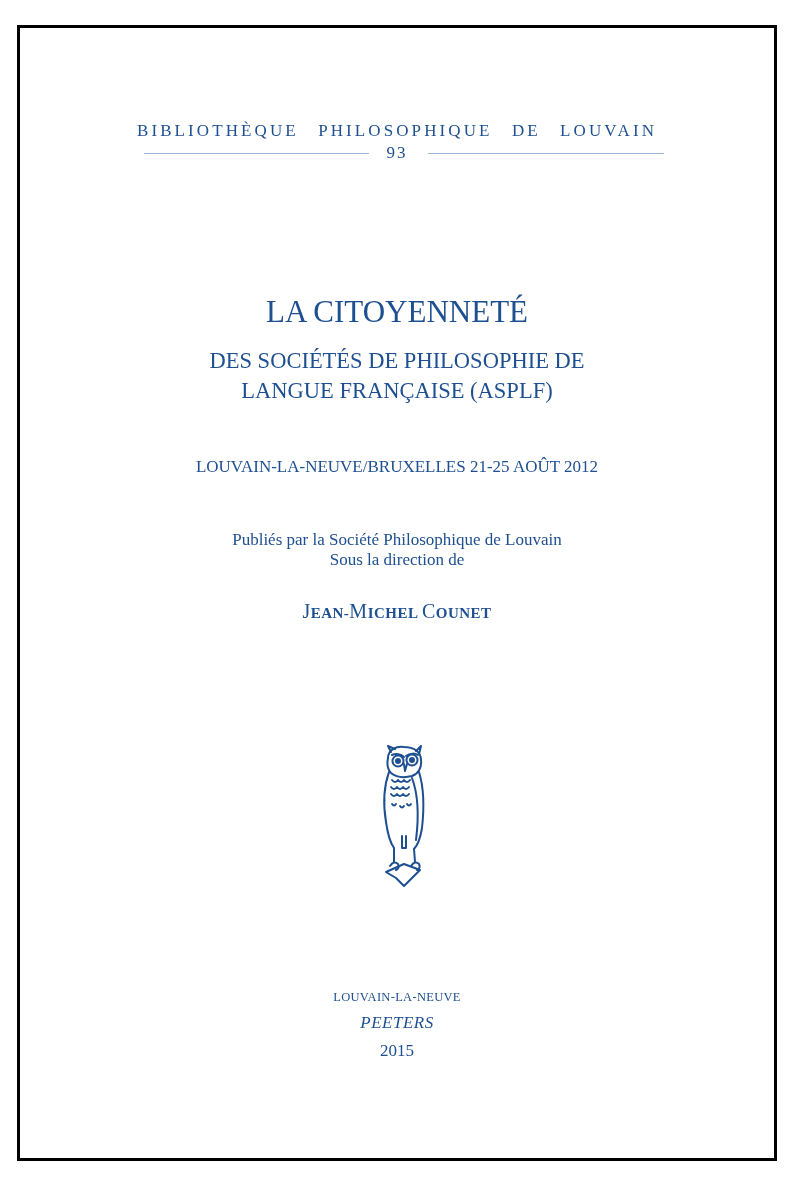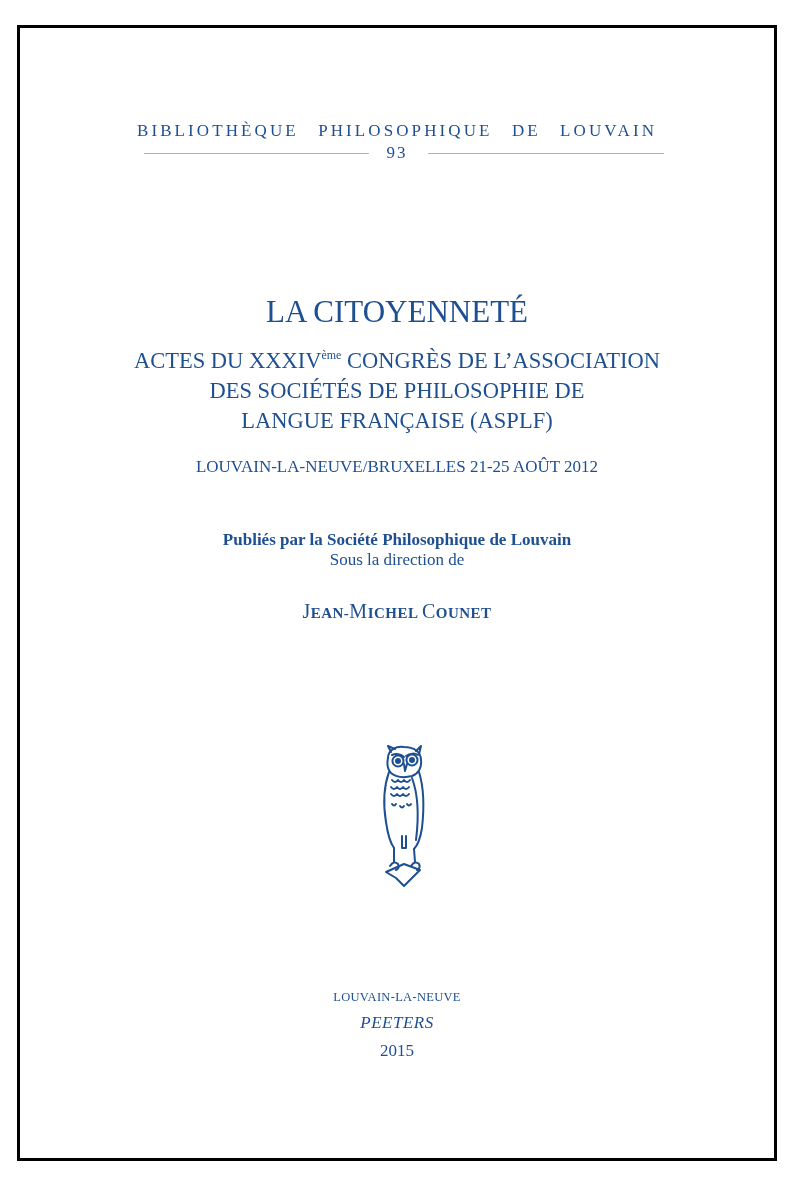--- a/index.html
+++ b/index.html
@@ -13,21 +13,21 @@
     .abs { position: absolute; left: 0; right: 0; text-align: center; white-space: nowrap; }
     .series-title { top: 93px; font-size: 17px; letter-spacing: 3.1px; word-spacing: 12px; }
     .series-rule { position: absolute; top: 125px; height: 1px; background: #9bb6d8; }
     .series-rule.left { left: 124px; width: 225px; }
     .series-rule.right { left: 408px; width: 236px; }
     .series-number { top: 115px; font-size: 17px; letter-spacing: 2px; }
     .main-title { top: 266px; font-size: 31px; }
     .subtitle { top: 318px; font-size: 22.5px; line-height: 30px; }
     .subtitle sup { font-size: 12px; vertical-align: 9px; line-height: 0; }
     .place-date { top: 429px; font-size: 17px; }
-    .publisher-line { top: 502px; font-size: 17px; font-weight: bold; }
+    .publisher-line { top: 502px; font-size: 17px; }
     .direction-label { top: 522px; font-size: 17px; }
     .editor { top: 572px; font-size: 20px; letter-spacing: 0.5px; }
     .editor .sc { font-size: 15px; font-weight: bold; }
     .owl { position: absolute; left: 354px; top: 716px; width: 58px; height: 146px; }
     .imprint-city { top: 962px; font-size: 12.5px; letter-spacing: 0.3px; }
     .imprint-publisher { top: 985px; font-size: 17px; letter-spacing: 0.5px; font-style: italic; }
     .imprint-year { top: 1013px; font-size: 17px; }
   </style>
 </head>
 <body>
@@ -35,21 +35,20 @@
 <div class="cover">
 
   <div class="abs series-title">BIBLIOTHÈQUE PHILOSOPHIQUE DE LOUVAIN</div>
   <div class="series-rule left"></div>
   <div class="abs series-number">93</div>
   <div class="series-rule right"></div>
 
   <div class="abs main-title">LA CITOYENNETÉ</div>
 
   <div class="abs subtitle">
-    <div><span>ACTES DU XXXIV</span><sup>ème</sup><span> CONGRÈS DE L’ASSOCIATION</span></div>
     <div>DES SOCIÉTÉS DE PHILOSOPHIE DE</div>
     <div>LANGUE FRANÇAISE (ASPLF)</div>
   </div>
 
   <div class="abs place-date">LOUVAIN-LA-NEUVE/BRUXELLES 21-25 AOÛT 2012</div>
 
   <div class="abs publisher-line">Publiés par la Société Philosophique de Louvain</div>
 
   <div class="abs direction-label">Sous la direction de</div>
 

